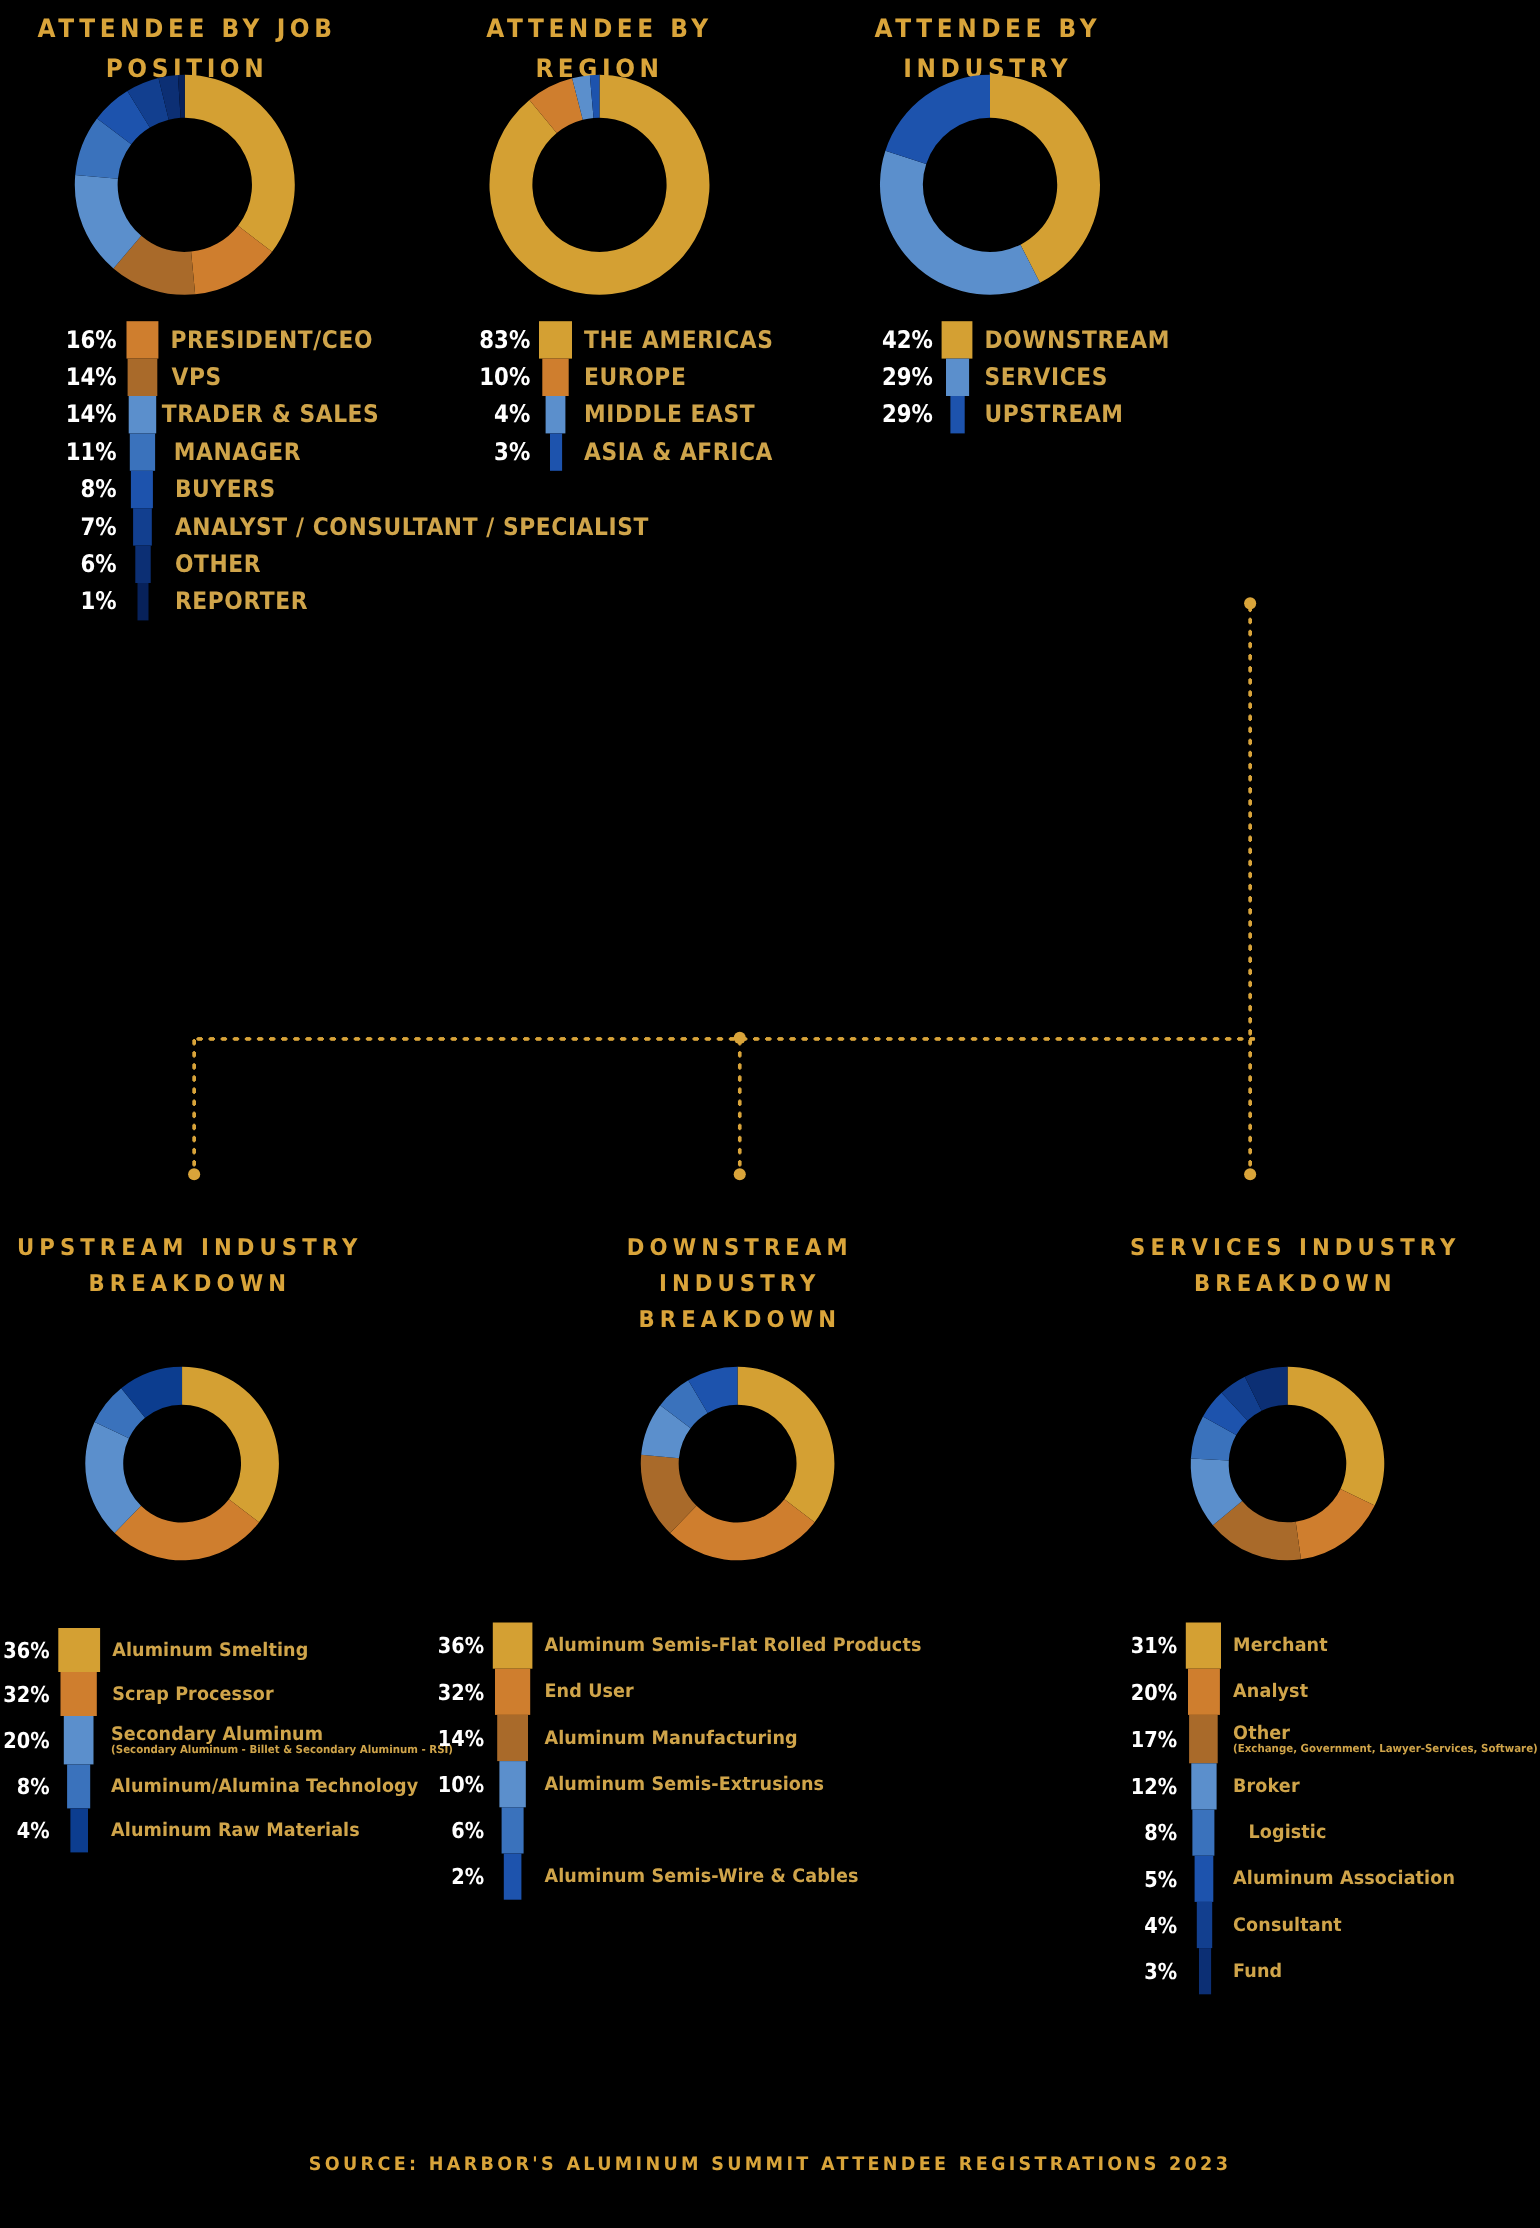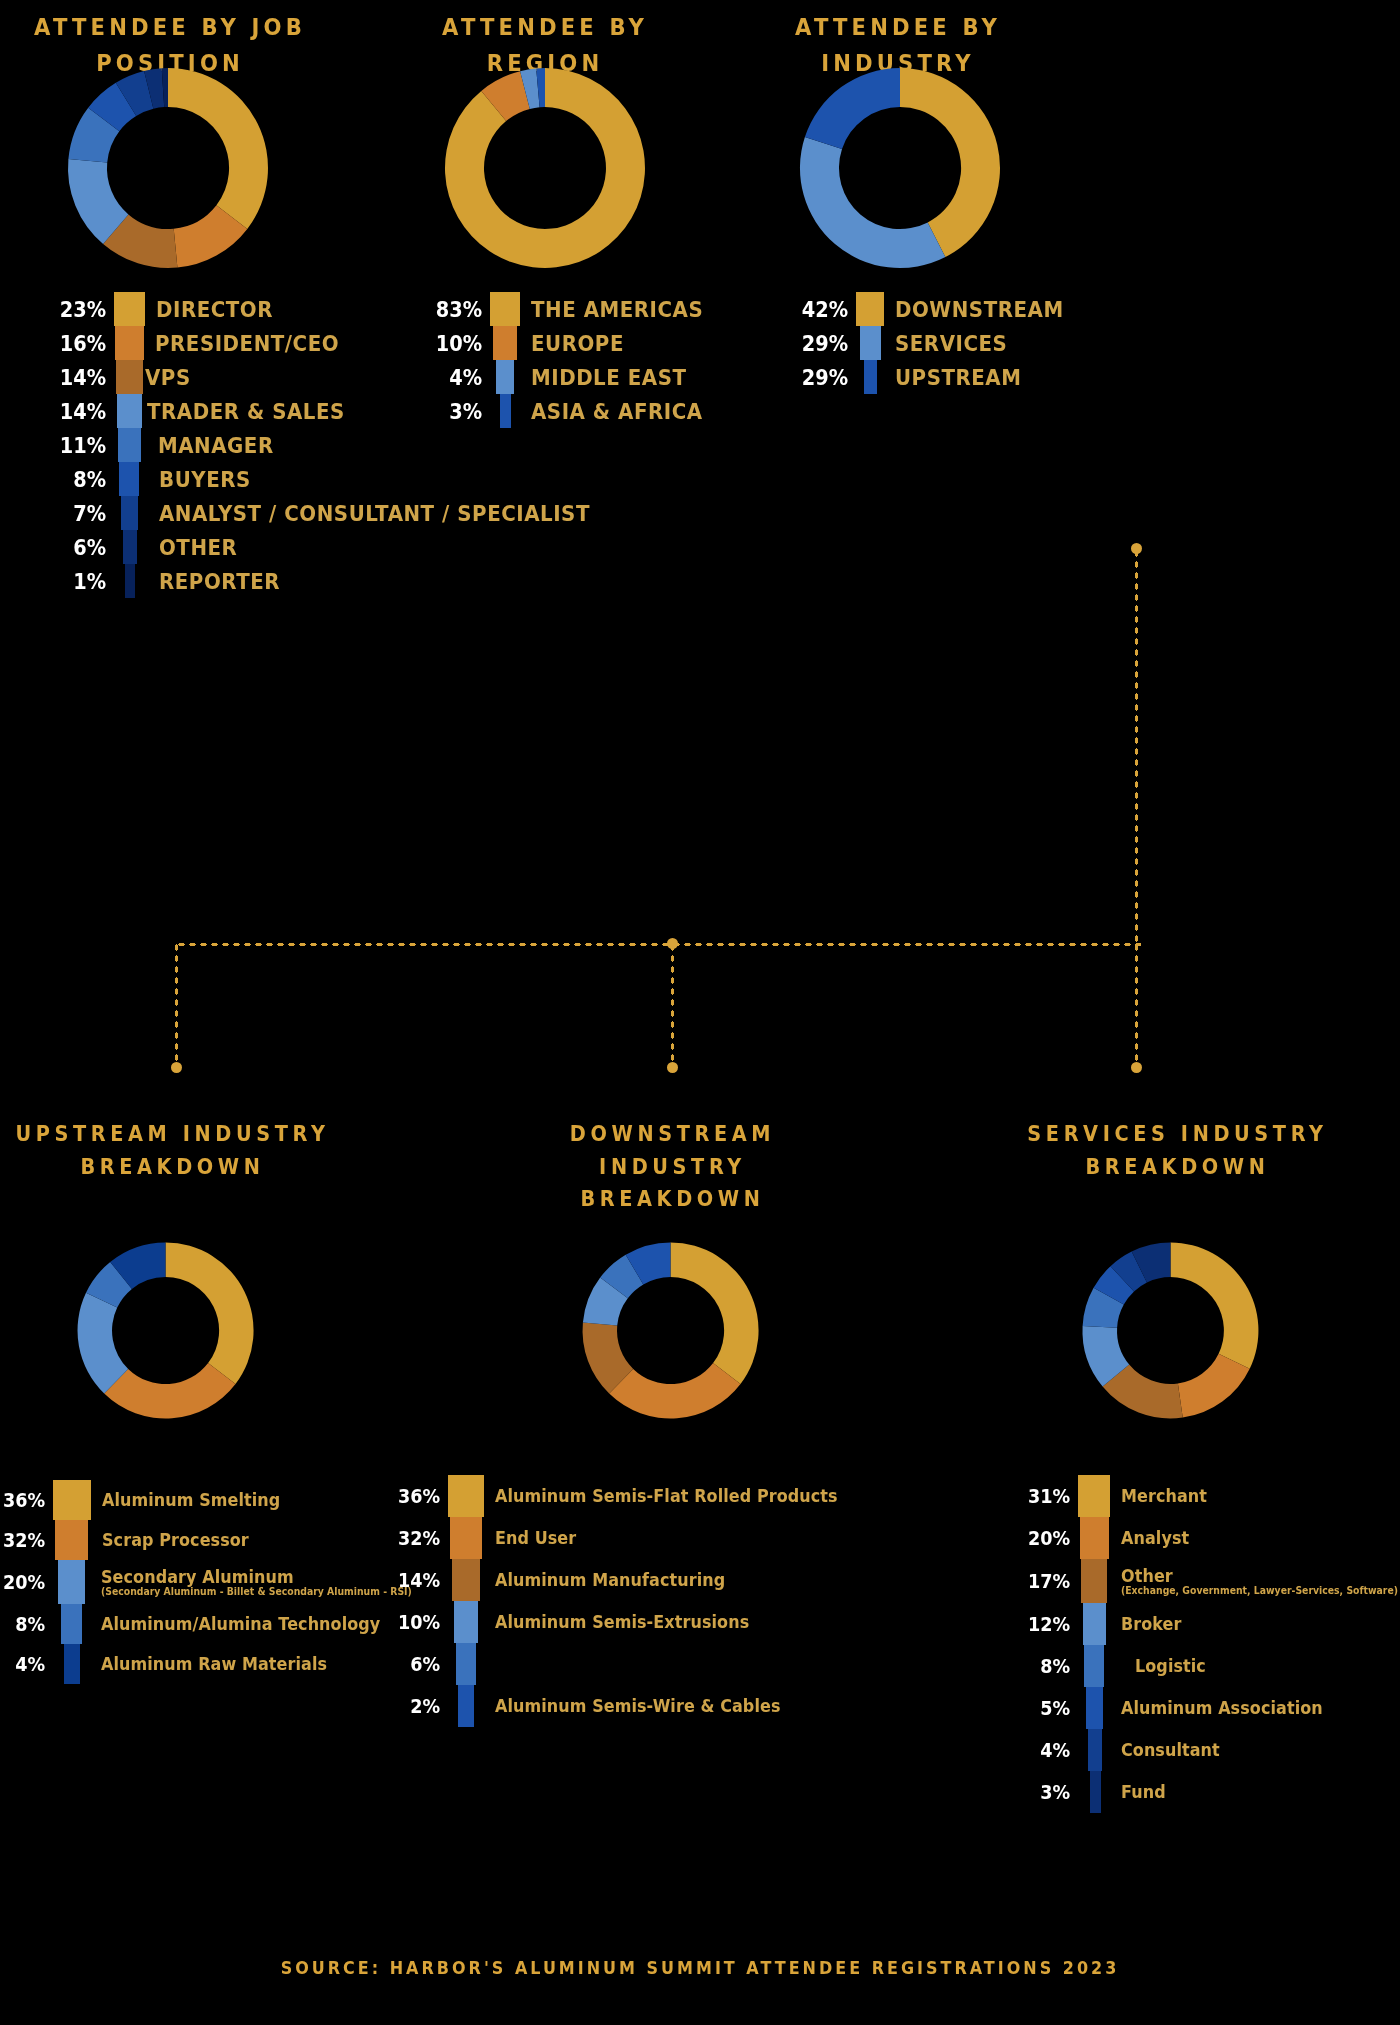--- a/index.html
+++ b/index.html
@@ -200,37 +200,30 @@
 
         <path d="M 45.4 89.1 A 100 100 0 0 1 -95.1 -31.0 L -58.0 -18.9 A 61 61 0 0 0 27.7 54.4 Z" fill="#5b8fcc"></path>
 
         <path d="M -95.1 -31.0 A 100 100 0 0 1 0 -100 L 0 -61 A 61 61 0 0 0 -58.0 -18.9 Z" fill="#1d53ad"></path>
       </g>
     </svg>
   </div>
 
   <div class="legend caps" style="left:58px; top:292px;">
     <div class="legend-row" style="height:34px;">
-      <div class="legend-pct" style="width:56px;">23%</div>
-      <div class="legend-swatch" style="width:31px; background:#d4a033;"></div>
-      <div class="legend-txt">
-          <span class="legend-name">DIRECTOR</span>
-        </div>
-    </div>
-    <div class="legend-row" style="height:34px;">
       <div class="legend-pct" style="width:56px;">16%</div>
       <div class="legend-swatch" style="width:29px; margin-left:1px; background:#cf7e2e;"></div>
       <div class="legend-txt">
           <span class="legend-name">PRESIDENT/CEO</span>
         </div>
     </div>
     <div class="legend-row" style="height:34px;">
       <div class="legend-pct" style="width:56px;">14%</div>
       <div class="legend-swatch" style="width:27px; margin-left:2px; background:#a96a2a;"></div>
-      <div class="legend-txt" style="padding-left:2px;">
+      <div class="legend-txt" style="padding-left:13px;">
           <span class="legend-name">VPs</span>
         </div>
     </div>
     <div class="legend-row" style="height:34px;">
       <div class="legend-pct" style="width:56px;">14%</div>
       <div class="legend-swatch" style="width:25px; margin-left:3px; background:#5b8fcc;"></div>
       <div class="legend-txt" style="padding-left:5px;">
           <span class="legend-name">TRADER &amp; SALES</span>
         </div>
     </div>

